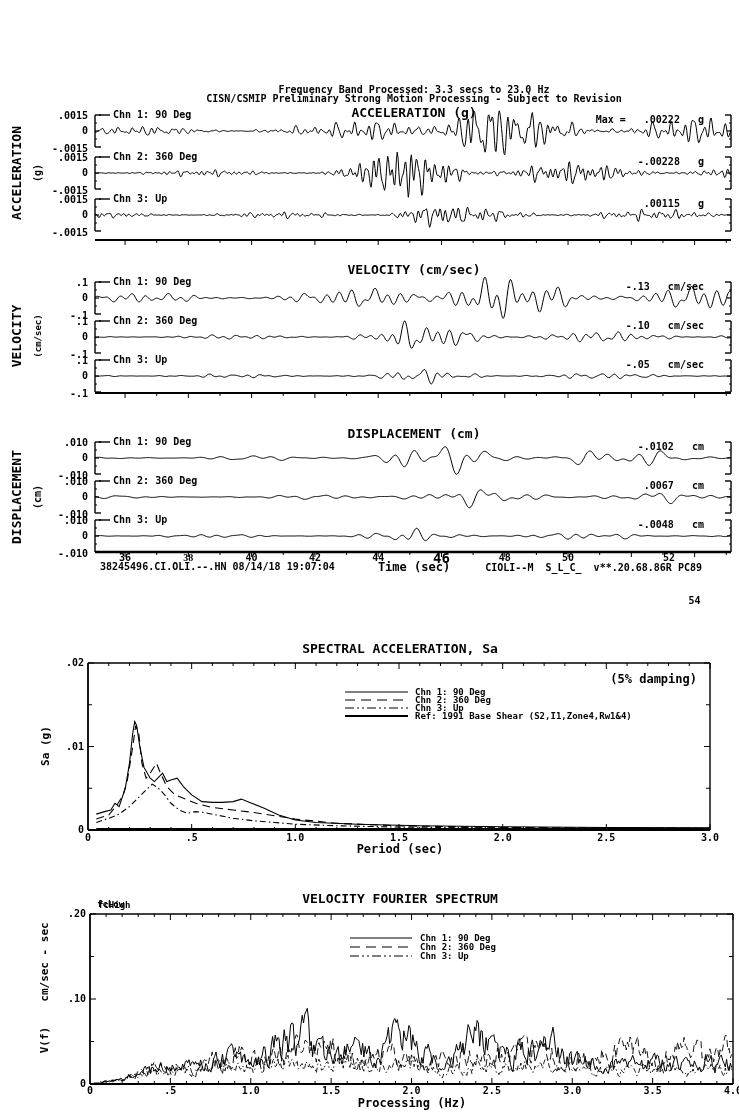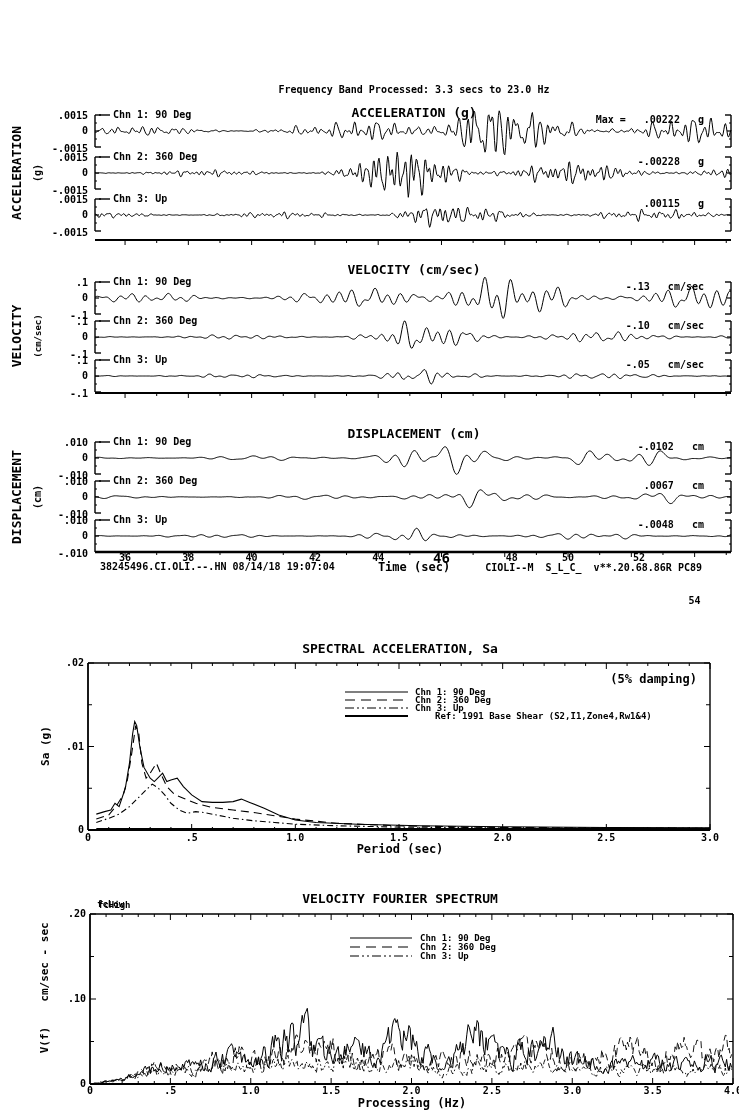--- a/index.html
+++ b/index.html
@@ -380,20 +380,21 @@
       <line x1="733" y1="914" x2="727" y2="914" stroke="#000" stroke-width="1"></line>
       <path d="M90 1084L91.3 1083.8L92.6 1083.7L93.9 1083.5L95.1 1083.3L96.4 1083.2L97.7 1083.3L99.0 1083.3L100.3 1082.8L101.6 1082.8L102.9 1082.6L104.1 1081.8L105.4 1081.6L106.7 1081.6L108.0 1081.5L109.3 1080.9L110.6 1081.0L111.9 1080.2L113.1 1080.6L114.4 1080.3L115.7 1080.0L117.0 1079.0L118.3 1080.2L119.6 1079.1L120.9 1078.0L122.2 1079.6L123.4 1080.7L124.7 1079.8L126.0 1077.1L127.3 1078.4L128.6 1074.5L129.9 1077.5L131.2 1076.7L132.4 1077.6L133.7 1077.4L135.0 1075.7L136.3 1076.3L137.6 1073.8L138.9 1074.9L140.2 1073.4L141.4 1071.6L142.7 1072.8L144.0 1068.0L145.3 1066.1L146.6 1069.4L147.9 1067.1L149.2 1068.7L150.4 1073.1L151.7 1067.4L153.0 1067.3L154.3 1071.1L155.6 1069.2L156.9 1072.0L158.2 1071.1L159.4 1067.0L160.7 1063.2L162.0 1067.7L163.3 1070.9L164.6 1072.2L165.9 1073.0L167.2 1067.0L168.4 1070.3L169.7 1067.5L171.0 1071.0L172.3 1065.0L173.6 1067.6L174.9 1071.2L176.2 1067.5L177.4 1070.8L178.7 1069.6L180.0 1069.1L181.3 1070.3L182.6 1064.1L183.9 1067.6L185.2 1062.3L186.5 1060.6L187.7 1062.7L189.0 1059.7L190.3 1065.7L191.6 1062.4L192.9 1061.7L194.2 1064.3L195.5 1061.6L196.7 1064.2L198.0 1062.8L199.3 1065.9L200.6 1059.9L201.9 1065.0L203.2 1070.3L204.5 1070.7L205.7 1063.5L207.0 1065.6L208.3 1071.7L209.6 1069.3L210.9 1072.1L212.2 1066.3L213.5 1058.9L214.7 1056.3L216.0 1052.0L217.3 1060.0L218.6 1062.1L219.9 1066.9L221.2 1061.5L222.5 1054.1L223.7 1064.0L225.0 1063.9L226.3 1055.7L227.6 1049.6L228.9 1046.9L230.2 1045.8L231.5 1043.7L232.7 1046.4L234.0 1054.4L235.3 1057.1L236.6 1051.7L237.9 1053.5L239.2 1054.0L240.5 1051.8L241.7 1062.4L243.0 1056.7L244.3 1054.6L245.6 1062.1L246.9 1061.5L248.2 1059.4L249.5 1065.0L250.8 1062.2L252.0 1066.1L253.3 1067.0L254.6 1060.6L255.9 1057.6L257.2 1065.0L258.5 1056.8L259.8 1065.1L261.0 1058.3L262.3 1055.1L263.6 1046.8L264.9 1047.0L266.2 1058.6L267.5 1066.0L268.8 1067.8L270.0 1058.2L271.3 1045.2L272.6 1036.5L273.9 1047.4L275.2 1035.0L276.5 1041.1L277.8 1037.6L279.0 1038.4L280.3 1053.8L281.6 1058.7L282.9 1043.4L284.2 1029.7L285.5 1040.6L286.8 1036.1L288.0 1052.3L289.3 1039.9L290.6 1025.0L291.9 1022.9L293.2 1023.8L294.5 1044.8L295.8 1055.7L297.0 1045.1L298.3 1043.4L299.6 1038.3L300.9 1024.8L302.2 1015.3L303.5 1023.0L304.8 1014.1L306.0 1011.5L307.3 1008.3L308.6 1020.0L309.9 1045.9L311.2 1041.4L312.5 1054.6L313.8 1044.9L315.1 1050.9L316.3 1042.9L317.6 1039.0L318.9 1038.5L320.2 1038.7L321.5 1038.4L322.8 1035.9L324.1 1055.7L325.3 1059.7L326.6 1059.9L327.9 1049.3L329.2 1046.4L330.5 1053.3L331.8 1059.4L333.1 1063.8L334.3 1057.8L335.6 1054.0L336.9 1049.8L338.2 1046.5L339.5 1059.4L340.8 1059.5L342.1 1064.1L343.3 1058.6L344.6 1046.1L345.9 1055.4L347.2 1043.9L348.5 1048.4L349.8 1052.1L351.1 1046.7L352.3 1046.0L353.6 1043.0L354.9 1037.0L356.2 1038.7L357.5 1039.6L358.8 1040.5L360.1 1047.7L361.3 1054.6L362.6 1043.3L363.9 1057.1L365.2 1046.5L366.5 1053.8L367.8 1049.5L369.1 1045.9L370.3 1058.2L371.6 1064.5L372.9 1066.9L374.2 1062.9L375.5 1068.0L376.8 1060.4L378.1 1057.9L379.4 1059.7L380.6 1063.0L381.9 1050.7L383.2 1043.4L384.5 1043.6L385.8 1040.9L387.1 1036.0L388.4 1027.3L389.6 1043.5L390.9 1041.2L392.2 1027.0L393.5 1020.8L394.8 1018.5L396.1 1022.7L397.4 1019.6L398.6 1027.4L399.9 1031.2L401.2 1045.0L402.5 1050.3L403.8 1030.8L405.1 1037.5L406.4 1040.9L407.6 1034.8L408.9 1025.5L410.2 1028.2L411.5 1049.7L412.8 1034.8L414.1 1042.7L415.4 1046.3L416.6 1041.3L417.9 1051.7L419.2 1061.2L420.5 1065.4L421.8 1057.5L423.1 1063.3L424.4 1050.9L425.6 1046.7L426.9 1048.5L428.2 1044.1L429.5 1049.9L430.8 1053.7L432.1 1063.3L433.4 1055.0L434.6 1058.4L435.9 1062.1L437.2 1068.8L438.5 1070.2L439.8 1068.4L441.1 1070.2L442.4 1068.6L443.7 1069.9L444.9 1068.2L446.2 1062.7L447.5 1059.8L448.8 1056.6L450.1 1061.0L451.4 1067.1L452.7 1067.8L453.9 1054.0L455.2 1051.7L456.5 1044.4L457.8 1050.1L459.1 1049.7L460.4 1041.8L461.7 1052.1L462.9 1043.3L464.2 1054.1L465.5 1046.6L466.8 1034.8L468.1 1024.6L469.4 1027.7L470.7 1033.8L471.9 1038.2L473.2 1043.2L474.5 1026.9L475.8 1030.7L477.1 1020.5L478.4 1022.9L479.7 1046.1L480.9 1030.7L482.2 1031.2L483.5 1049.2L484.8 1055.0L486.1 1037.6L487.4 1050.2L488.7 1039.0L489.9 1038.2L491.2 1036.0L492.5 1035.9L493.8 1034.6L495.1 1042.0L496.4 1042.5L497.7 1043.4L498.9 1058.0L500.2 1047.3L501.5 1046.8L502.8 1046.4L504.1 1048.1L505.4 1054.2L506.7 1047.1L508.0 1049.2L509.2 1055.8L510.5 1064.6L511.8 1069.4L513.1 1071.2L514.4 1055.5L515.7 1059.6L517.0 1046.0L518.2 1040.3L519.5 1038.7L520.8 1049.7L522.1 1042.0L523.4 1053.5L524.7 1057.0L526.0 1059.7L527.2 1064.6L528.5 1049.6L529.8 1056.8L531.1 1044.7L532.4 1039.9L533.7 1049.2L535.0 1060.8L536.2 1058.6L537.5 1053.3L538.8 1048.8L540.1 1040.5L541.4 1041.5L542.7 1046.3L544.0 1036.4L545.2 1037.9L546.5 1050.5L547.8 1047.7L549.1 1049.4L550.4 1038.8L551.7 1033.3L553.0 1027.2L554.2 1035.9L555.5 1049.2L556.8 1057.1L558.1 1047.6L559.4 1059.5L560.7 1056.1L562.0 1048.7L563.2 1051.9L564.5 1063.9L565.8 1063.6L567.1 1056.7L568.4 1063.5L569.7 1053.4L571.0 1051.6L572.3 1064.8L573.5 1062.9L574.8 1057.5L576.1 1053.5L577.4 1051.3L578.7 1063.3L580.0 1058.9L581.3 1062.9L582.5 1063.9L583.8 1063.8L585.1 1056.2L586.4 1066.3L587.7 1067.9L589.0 1061.3L590.3 1068.0L591.5 1060.7L592.8 1058.1L594.1 1065.6L595.4 1069.9L596.7 1066.4L598.0 1069.3L599.3 1071.7L600.5 1071.0L601.8 1072.4L603.1 1073.7L604.4 1070.3L605.7 1068.3L607.0 1071.4L608.3 1073.6L609.5 1068.1L610.8 1062.5L612.1 1060.7L613.4 1068.7L614.7 1060.6L616.0 1058.9L617.3 1063.6L618.5 1060.9L619.8 1063.2L621.1 1059.9L622.4 1058.2L623.7 1061.4L625.0 1058.8L626.3 1061.9L627.5 1066.9L628.8 1061.8L630.1 1061.3L631.4 1058.9L632.7 1055.3L634.0 1059.0L635.3 1064.1L636.6 1062.1L637.8 1064.1L639.1 1064.5L640.4 1064.7L641.7 1060.2L643.0 1069.0L644.3 1068.3L645.6 1065.6L646.8 1068.8L648.1 1060.2L649.4 1063.7L650.7 1059.4L652.0 1058.8L653.3 1055.3L654.6 1052.9L655.8 1059.4L657.1 1054.9L658.4 1056.0L659.7 1063.5L661.0 1068.6L662.3 1059.8L663.6 1064.1L664.8 1070.8L666.1 1070.9L667.4 1064.4L668.7 1066.6L670.0 1062.6L671.3 1070.3L672.6 1066.0L673.8 1061.1L675.1 1057.6L676.4 1056.2L677.7 1063.2L679.0 1069.3L680.3 1069.6L681.6 1062.3L682.8 1061.7L684.1 1059.1L685.4 1057.4L686.7 1057.7L688.0 1060.9L689.3 1060.6L690.6 1066.6L691.8 1064.6L693.1 1066.7L694.4 1060.9L695.7 1064.6L697.0 1067.3L698.3 1069.4L699.6 1067.0L700.9 1071.9L702.1 1070.9L703.4 1069.8L704.7 1062.0L706.0 1055.4L707.3 1061.4L708.6 1061.7L709.9 1058.9L711.1 1055.3L712.4 1065.8L713.7 1068.3L715.0 1072.9L716.3 1064.3L717.6 1064.1L718.9 1059.9L720.1 1056.1L721.4 1055.1L722.7 1060.3L724.0 1063.2L725.3 1066.9L726.6 1059.4L727.9 1068.2L729.1 1070.7L730.4 1063.2L731.7 1067.6" fill="none" stroke="#000" stroke-width="1"></path>
       <path d="M90 1084L91.3 1083.8L92.6 1083.7L93.9 1083.3L95.1 1083.1L96.4 1083.2L97.7 1082.4L99.0 1081.8L100.3 1081.4L101.6 1082.2L102.9 1082.3L104.1 1081.0L105.4 1080.8L106.7 1080.7L108.0 1080.1L109.3 1080.3L110.6 1081.4L111.9 1081.6L113.1 1081.9L114.4 1080.9L115.7 1080.0L117.0 1077.7L118.3 1079.7L119.6 1079.9L120.9 1080.0L122.2 1080.5L123.4 1080.2L124.7 1079.9L126.0 1080.7L127.3 1076.6L128.6 1075.8L129.9 1075.4L131.2 1074.1L132.4 1075.3L133.7 1076.1L135.0 1073.8L136.3 1074.8L137.6 1071.7L138.9 1072.0L140.2 1070.3L141.4 1069.5L142.7 1070.7L144.0 1073.9L145.3 1073.6L146.6 1070.5L147.9 1074.7L149.2 1066.3L150.4 1071.1L151.7 1064.0L153.0 1065.2L154.3 1061.4L155.6 1066.2L156.9 1067.9L158.2 1070.1L159.4 1066.5L160.7 1062.4L162.0 1065.8L163.3 1067.8L164.6 1066.7L165.9 1069.4L167.2 1065.3L168.4 1067.9L169.7 1068.9L171.0 1070.2L172.3 1069.4L173.6 1067.2L174.9 1067.2L176.2 1064.2L177.4 1066.2L178.7 1067.1L180.0 1067.7L181.3 1069.8L182.6 1069.7L183.9 1068.2L185.2 1067.5L186.5 1070.0L187.7 1069.7L189.0 1073.6L190.3 1075.0L191.6 1076.6L192.9 1072.9L194.2 1072.1L195.5 1069.9L196.7 1071.1L198.0 1070.6L199.3 1066.1L200.6 1071.4L201.9 1068.4L203.2 1061.5L204.5 1059.7L205.7 1060.6L207.0 1060.0L208.3 1063.8L209.6 1057.9L210.9 1059.1L212.2 1051.9L213.5 1059.5L214.7 1068.0L216.0 1058.9L217.3 1065.2L218.6 1070.3L219.9 1066.1L221.2 1071.0L222.5 1058.5L223.7 1058.4L225.0 1065.6L226.3 1057.9L227.6 1059.8L228.9 1065.9L230.2 1066.4L231.5 1069.0L232.7 1066.9L234.0 1054.0L235.3 1047.7L236.6 1058.5L237.9 1056.6L239.2 1046.6L240.5 1050.9L241.7 1046.9L243.0 1049.4L244.3 1052.4L245.6 1059.8L246.9 1067.9L248.2 1067.5L249.5 1068.3L250.8 1063.5L252.0 1056.3L253.3 1052.1L254.6 1050.2L255.9 1062.2L257.2 1066.0L258.5 1057.3L259.8 1061.1L261.0 1059.4L262.3 1059.9L263.6 1068.3L264.9 1056.8L266.2 1063.2L267.5 1063.6L268.8 1056.3L270.0 1064.3L271.3 1056.5L272.6 1050.0L273.9 1048.1L275.2 1054.9L276.5 1060.1L277.8 1055.9L279.0 1047.7L280.3 1047.5L281.6 1061.2L282.9 1056.9L284.2 1064.7L285.5 1061.9L286.8 1049.0L288.0 1051.7L289.3 1049.7L290.6 1054.2L291.9 1048.2L293.2 1052.1L294.5 1041.6L295.8 1035.5L297.0 1034.9L298.3 1040.7L299.6 1050.6L300.9 1052.5L302.2 1052.0L303.5 1049.6L304.8 1040.7L306.0 1040.5L307.3 1042.4L308.6 1044.8L309.9 1054.1L311.2 1047.2L312.5 1056.9L313.8 1047.9L315.1 1053.8L316.3 1062.1L317.6 1051.1L318.9 1042.7L320.2 1046.2L321.5 1048.3L322.8 1048.3L324.1 1041.1L325.3 1046.0L326.6 1048.8L327.9 1044.9L329.2 1053.9L330.5 1039.6L331.8 1049.2L333.1 1038.7L334.3 1052.4L335.6 1061.1L336.9 1063.0L338.2 1058.0L339.5 1060.5L340.8 1054.5L342.1 1058.9L343.3 1057.9L344.6 1050.0L345.9 1050.4L347.2 1051.1L348.5 1059.9L349.8 1067.4L351.1 1063.0L352.3 1053.0L353.6 1062.1L354.9 1068.4L356.2 1069.4L357.5 1069.0L358.8 1062.2L360.1 1069.9L361.3 1060.0L362.6 1068.4L363.9 1071.2L365.2 1060.2L366.5 1059.7L367.8 1063.6L369.1 1058.6L370.3 1052.0L371.6 1059.1L372.9 1054.1L374.2 1058.8L375.5 1054.8L376.8 1054.0L378.1 1047.6L379.4 1059.7L380.6 1064.7L381.9 1061.8L383.2 1051.6L384.5 1051.4L385.8 1050.5L387.1 1051.9L388.4 1046.9L389.6 1046.4L390.9 1050.6L392.2 1043.8L393.5 1044.7L394.8 1054.8L396.1 1061.2L397.4 1066.8L398.6 1070.5L399.9 1062.6L401.2 1067.6L402.5 1059.8L403.8 1055.0L405.1 1052.4L406.4 1054.2L407.6 1061.3L408.9 1056.2L410.2 1062.4L411.5 1054.8L412.8 1059.6L414.1 1056.5L415.4 1061.3L416.6 1061.8L417.9 1068.9L419.2 1070.3L420.5 1066.4L421.8 1066.3L423.1 1065.4L424.4 1070.1L425.6 1067.1L426.9 1066.2L428.2 1070.6L429.5 1065.7L430.8 1061.3L432.1 1058.9L433.4 1057.4L434.6 1058.3L435.9 1055.4L437.2 1061.0L438.5 1066.9L439.8 1057.7L441.1 1052.4L442.4 1050.4L443.7 1053.7L444.9 1056.9L446.2 1059.6L447.5 1064.1L448.8 1064.0L450.1 1066.6L451.4 1057.4L452.7 1063.8L453.9 1055.5L455.2 1055.0L456.5 1056.9L457.8 1064.7L459.1 1067.9L460.4 1054.1L461.7 1048.1L462.9 1050.7L464.2 1055.6L465.5 1061.2L466.8 1066.5L468.1 1060.1L469.4 1050.8L470.7 1061.7L471.9 1063.0L473.2 1066.3L474.5 1062.4L475.8 1065.1L477.1 1054.5L478.4 1060.5L479.7 1059.3L480.9 1061.5L482.2 1054.7L483.5 1054.0L484.8 1061.1L486.1 1065.6L487.4 1055.1L488.7 1054.4L489.9 1056.9L491.2 1064.0L492.5 1064.8L493.8 1057.9L495.1 1066.6L496.4 1054.7L497.7 1048.0L498.9 1057.6L500.2 1062.1L501.5 1054.2L502.8 1059.0L504.1 1062.3L505.4 1056.4L506.7 1054.4L508.0 1052.1L509.2 1062.0L510.5 1053.2L511.8 1049.5L513.1 1047.4L514.4 1043.5L515.7 1044.0L517.0 1050.3L518.2 1042.6L519.5 1045.6L520.8 1038.5L522.1 1038.4L523.4 1036.6L524.7 1034.5L526.0 1035.2L527.2 1037.5L528.5 1050.3L529.8 1059.4L531.1 1063.1L532.4 1047.1L533.7 1045.0L535.0 1047.7L536.2 1041.0L537.5 1044.5L538.8 1049.8L540.1 1046.3L541.4 1041.2L542.7 1042.1L544.0 1046.9L545.2 1041.0L546.5 1054.5L547.8 1059.8L549.1 1057.1L550.4 1059.4L551.7 1048.3L553.0 1059.1L554.2 1061.8L555.5 1067.8L556.8 1071.1L558.1 1068.8L559.4 1059.9L560.7 1065.5L562.0 1069.0L563.2 1070.0L564.5 1070.5L565.8 1072.2L567.1 1059.7L568.4 1065.5L569.7 1063.1L571.0 1057.4L572.3 1065.2L573.5 1067.8L574.8 1070.0L576.1 1071.2L577.4 1058.5L578.7 1053.2L580.0 1057.8L581.3 1058.1L582.5 1059.5L583.8 1053.5L585.1 1062.1L586.4 1060.7L587.7 1063.5L589.0 1062.8L590.3 1065.2L591.5 1058.9L592.8 1058.3L594.1 1056.9L595.4 1058.1L596.7 1060.5L598.0 1056.2L599.3 1063.4L600.5 1063.2L601.8 1049.4L603.1 1057.2L604.4 1052.9L605.7 1053.8L607.0 1058.0L608.3 1064.1L609.5 1067.8L610.8 1068.1L612.1 1061.9L613.4 1053.6L614.7 1045.3L616.0 1057.9L617.3 1048.1L618.5 1044.3L619.8 1038.7L621.1 1037.2L622.4 1040.4L623.7 1046.1L625.0 1043.1L626.3 1049.9L627.5 1042.1L628.8 1046.5L630.1 1037.0L631.4 1039.7L632.7 1053.9L634.0 1044.9L635.3 1044.3L636.6 1039.9L637.8 1036.4L639.1 1051.5L640.4 1055.5L641.7 1050.9L643.0 1053.3L644.3 1046.2L645.6 1053.6L646.8 1049.8L648.1 1058.6L649.4 1067.2L650.7 1062.1L652.0 1066.0L653.3 1059.8L654.6 1060.7L655.8 1067.4L657.1 1071.7L658.4 1063.5L659.7 1068.5L661.0 1070.8L662.3 1062.9L663.6 1064.0L664.8 1062.5L666.1 1051.4L667.4 1063.2L668.7 1058.8L670.0 1059.9L671.3 1053.5L672.6 1055.2L673.8 1058.6L675.1 1046.8L676.4 1051.1L677.7 1041.5L679.0 1049.2L680.3 1043.2L681.6 1047.6L682.8 1046.4L684.1 1037.3L685.4 1045.5L686.7 1046.8L688.0 1052.9L689.3 1053.7L690.6 1057.7L691.8 1055.6L693.1 1052.9L694.4 1043.0L695.7 1044.9L697.0 1040.0L698.3 1040.7L699.6 1041.6L700.9 1040.5L702.1 1058.2L703.4 1056.5L704.7 1060.1L706.0 1052.2L707.3 1054.7L708.6 1057.4L709.9 1048.8L711.1 1053.5L712.4 1055.9L713.7 1061.8L715.0 1052.3L716.3 1048.0L717.6 1047.7L718.9 1058.2L720.1 1049.7L721.4 1053.0L722.7 1049.0L724.0 1040.5L725.3 1035.3L726.6 1035.8L727.9 1050.3L729.1 1048.2L730.4 1057.8L731.7 1054.3" fill="none" stroke="#000" stroke-width="0.9" stroke-dasharray="7 4"></path>
       <path d="M90 1084L91.3 1083.8L92.6 1083.7L93.9 1083.4L95.1 1083.2L96.4 1082.9L97.7 1082.9L99.0 1083.0L100.3 1082.8L101.6 1082.9L102.9 1081.9L104.1 1081.8L105.4 1081.1L106.7 1081.1L108.0 1081.2L109.3 1081.9L110.6 1080.7L111.9 1080.2L113.1 1080.1L114.4 1080.3L115.7 1080.3L117.0 1080.9L118.3 1080.3L119.6 1078.8L120.9 1080.4L122.2 1080.8L123.4 1079.5L124.7 1080.2L126.0 1078.1L127.3 1076.5L128.6 1076.0L129.9 1074.5L131.2 1077.6L132.4 1074.7L133.7 1076.9L135.0 1078.8L136.3 1074.6L137.6 1077.6L138.9 1076.9L140.2 1073.7L141.4 1074.6L142.7 1076.6L144.0 1072.8L145.3 1074.2L146.6 1076.4L147.9 1074.0L149.2 1069.7L150.4 1073.6L151.7 1071.3L153.0 1072.3L154.3 1068.9L155.6 1070.3L156.9 1075.3L158.2 1074.4L159.4 1069.1L160.7 1070.9L162.0 1073.4L163.3 1073.8L164.6 1073.1L165.9 1070.9L167.2 1073.2L168.4 1076.3L169.7 1070.5L171.0 1074.5L172.3 1071.7L173.6 1073.3L174.9 1075.4L176.2 1071.0L177.4 1067.4L178.7 1066.5L180.0 1068.8L181.3 1068.7L182.6 1066.5L183.9 1070.7L185.2 1072.8L186.5 1069.2L187.7 1067.2L189.0 1066.3L190.3 1067.5L191.6 1072.0L192.9 1074.6L194.2 1076.3L195.5 1077.8L196.7 1071.5L198.0 1068.4L199.3 1068.9L200.6 1064.1L201.9 1063.9L203.2 1069.3L204.5 1069.7L205.7 1068.4L207.0 1072.0L208.3 1070.1L209.6 1069.5L210.9 1068.8L212.2 1068.6L213.5 1063.3L214.7 1059.8L216.0 1061.6L217.3 1060.8L218.6 1058.2L219.9 1065.1L221.2 1069.7L222.5 1074.3L223.7 1065.9L225.0 1071.0L226.3 1064.3L227.6 1068.7L228.9 1062.5L230.2 1068.9L231.5 1070.2L232.7 1070.1L234.0 1068.8L235.3 1071.4L236.6 1065.7L237.9 1062.9L239.2 1066.9L240.5 1069.4L241.7 1068.4L243.0 1066.0L244.3 1072.0L245.6 1069.3L246.9 1065.1L248.2 1064.4L249.5 1062.2L250.8 1069.8L252.0 1068.5L253.3 1072.5L254.6 1069.7L255.9 1065.2L257.2 1061.4L258.5 1063.8L259.8 1062.3L261.0 1068.8L262.3 1073.7L263.6 1071.0L264.9 1064.3L266.2 1066.3L267.5 1065.2L268.8 1067.7L270.0 1068.3L271.3 1068.7L272.6 1060.8L273.9 1059.0L275.2 1066.6L276.5 1065.6L277.8 1057.9L279.0 1065.8L280.3 1062.6L281.6 1067.9L282.9 1069.9L284.2 1060.8L285.5 1057.9L286.8 1058.8L288.0 1055.2L289.3 1066.3L290.6 1062.6L291.9 1059.5L293.2 1062.1L294.5 1066.3L295.8 1063.8L297.0 1060.3L298.3 1069.1L299.6 1066.9L300.9 1065.0L302.2 1063.5L303.5 1069.8L304.8 1067.4L306.0 1061.7L307.3 1063.7L308.6 1067.0L309.9 1063.7L311.2 1069.0L312.5 1065.8L313.8 1068.3L315.1 1069.4L316.3 1073.1L317.6 1064.7L318.9 1059.2L320.2 1062.4L321.5 1070.3L322.8 1068.8L324.1 1069.3L325.3 1063.6L326.6 1062.4L327.9 1061.8L329.2 1068.6L330.5 1069.5L331.8 1069.3L333.1 1071.5L334.3 1063.1L335.6 1059.8L336.9 1060.9L338.2 1058.2L339.5 1063.8L340.8 1055.1L342.1 1062.9L343.3 1068.1L344.6 1056.3L345.9 1062.4L347.2 1057.3L348.5 1055.4L349.8 1052.8L351.1 1061.8L352.3 1064.0L353.6 1068.6L354.9 1068.6L356.2 1062.0L357.5 1058.1L358.8 1063.2L360.1 1062.7L361.3 1060.3L362.6 1060.0L363.9 1066.1L365.2 1061.4L366.5 1066.3L367.8 1066.2L369.1 1071.8L370.3 1071.2L371.6 1071.0L372.9 1066.9L374.2 1067.2L375.5 1064.5L376.8 1070.5L378.1 1069.4L379.4 1071.9L380.6 1065.0L381.9 1063.4L383.2 1065.7L384.5 1069.4L385.8 1072.5L387.1 1071.9L388.4 1068.5L389.6 1064.5L390.9 1068.6L392.2 1067.3L393.5 1063.5L394.8 1059.8L396.1 1058.4L397.4 1066.9L398.6 1060.6L399.9 1066.1L401.2 1064.7L402.5 1064.5L403.8 1066.6L405.1 1066.5L406.4 1060.2L407.6 1059.8L408.9 1060.4L410.2 1068.3L411.5 1060.5L412.8 1059.6L414.1 1066.6L415.4 1058.7L416.6 1058.3L417.9 1063.1L419.2 1068.6L420.5 1068.3L421.8 1061.6L423.1 1066.9L424.4 1070.1L425.6 1066.5L426.9 1070.6L428.2 1073.1L429.5 1066.8L430.8 1063.2L432.1 1070.9L433.4 1067.2L434.6 1070.1L435.9 1073.3L437.2 1073.8L438.5 1070.5L439.8 1075.2L441.1 1077.7L442.4 1077.9L443.7 1073.9L444.9 1074.2L446.2 1074.9L447.5 1073.8L448.8 1068.5L450.1 1065.5L451.4 1071.3L452.7 1074.0L453.9 1072.5L455.2 1068.0L456.5 1064.8L457.8 1064.7L459.1 1069.0L460.4 1071.7L461.7 1073.0L462.9 1075.7L464.2 1072.1L465.5 1073.5L466.8 1075.5L468.1 1068.5L469.4 1068.6L470.7 1068.8L471.9 1073.5L473.2 1065.6L474.5 1062.7L475.8 1062.1L477.1 1058.8L478.4 1061.5L479.7 1064.4L480.9 1069.8L482.2 1067.5L483.5 1069.9L484.8 1065.7L486.1 1072.0L487.4 1066.6L488.7 1067.8L489.9 1062.7L491.2 1067.4L492.5 1067.0L493.8 1065.0L495.1 1066.9L496.4 1072.9L497.7 1072.2L498.9 1074.5L500.2 1072.1L501.5 1073.5L502.8 1066.7L504.1 1067.3L505.4 1063.4L506.7 1065.9L508.0 1066.0L509.2 1071.6L510.5 1067.8L511.8 1070.7L513.1 1071.6L514.4 1070.2L515.7 1068.0L517.0 1071.1L518.2 1065.7L519.5 1068.9L520.8 1063.0L522.1 1070.6L523.4 1067.7L524.7 1061.7L526.0 1068.6L527.2 1065.8L528.5 1063.6L529.8 1066.4L531.1 1068.8L532.4 1072.2L533.7 1072.0L535.0 1066.1L536.2 1067.8L537.5 1067.3L538.8 1064.1L540.1 1062.7L541.4 1064.0L542.7 1068.5L544.0 1062.3L545.2 1059.2L546.5 1060.2L547.8 1060.1L549.1 1066.0L550.4 1069.5L551.7 1073.2L553.0 1072.2L554.2 1070.3L555.5 1069.5L556.8 1065.3L558.1 1069.4L559.4 1069.9L560.7 1066.2L562.0 1069.3L563.2 1070.4L564.5 1071.4L565.8 1068.2L567.1 1065.5L568.4 1064.4L569.7 1070.5L571.0 1069.1L572.3 1070.4L573.5 1071.4L574.8 1070.4L576.1 1069.4L577.4 1067.8L578.7 1067.3L580.0 1070.3L581.3 1068.6L582.5 1068.0L583.8 1066.9L585.1 1068.4L586.4 1069.8L587.7 1066.7L589.0 1068.8L590.3 1068.1L591.5 1073.0L592.8 1075.7L594.1 1074.5L595.4 1075.9L596.7 1076.1L598.0 1071.0L599.3 1071.4L600.5 1067.0L601.8 1072.9L603.1 1073.9L604.4 1070.9L605.7 1066.9L607.0 1067.3L608.3 1068.5L609.5 1066.0L610.8 1065.0L612.1 1071.3L613.4 1069.9L614.7 1066.0L616.0 1069.0L617.3 1072.8L618.5 1075.9L619.8 1076.6L621.1 1069.6L622.4 1071.5L623.7 1072.9L625.0 1066.7L626.3 1066.7L627.5 1065.7L628.8 1067.8L630.1 1065.9L631.4 1065.7L632.7 1067.1L634.0 1068.8L635.3 1071.7L636.6 1075.5L637.8 1075.1L639.1 1071.1L640.4 1066.5L641.7 1064.8L643.0 1063.5L644.3 1065.7L645.6 1065.4L646.8 1072.3L648.1 1069.7L649.4 1067.8L650.7 1073.2L652.0 1072.9L653.3 1069.6L654.6 1069.7L655.8 1067.6L657.1 1070.9L658.4 1068.2L659.7 1073.0L661.0 1070.8L662.3 1068.7L663.6 1073.1L664.8 1072.0L666.1 1071.1L667.4 1069.1L668.7 1070.1L670.0 1071.2L671.3 1069.4L672.6 1067.7L673.8 1065.6L675.1 1070.1L676.4 1067.7L677.7 1066.7L679.0 1070.4L680.3 1069.8L681.6 1070.5L682.8 1073.1L684.1 1072.1L685.4 1073.0L686.7 1076.7L688.0 1073.4L689.3 1074.5L690.6 1071.0L691.8 1072.2L693.1 1069.0L694.4 1073.2L695.7 1071.9L697.0 1069.5L698.3 1070.2L699.6 1067.7L700.9 1070.2L702.1 1069.6L703.4 1069.2L704.7 1065.3L706.0 1064.8L707.3 1067.0L708.6 1069.3L709.9 1067.1L711.1 1064.2L712.4 1068.5L713.7 1070.9L715.0 1067.0L716.3 1063.8L717.6 1064.2L718.9 1068.5L720.1 1064.9L721.4 1071.1L722.7 1074.3L724.0 1076.4L725.3 1068.1L726.6 1073.5L727.9 1071.0L729.1 1066.3L730.4 1066.7L731.7 1069.7" fill="none" stroke="#000" stroke-width="0.9" stroke-dasharray="5 2.5 1.5 2.5"></path>
       <line x1="350" y1="938" x2="412" y2="938" stroke="#000" stroke-width="1.2"></line>
       <line x1="350" y1="947" x2="412" y2="947" stroke="#000" stroke-width="1.2" stroke-dasharray="10 6"></line>
       <line x1="350" y1="956" x2="412" y2="956" stroke="#000" stroke-width="1.2" stroke-dasharray="9 3 2 3 2 3"></line>
     </svg>
 
   <span class="t c" style="left:414px;top:90px;font-size:10px">Frequency Band Processed: 3.3 secs to 23.0 Hz</span>
+  <span class="t c" style="left:414px;top:99px;font-size:10px">CISN/CSMIP Preliminary Strong Motion Processing - Subject to Revision</span>
 
   <span class="t c" style="left:414px;top:112px;font-size:13px">ACCELERATION (g)</span>
   <span class="t c" style="left:414px;top:269px;font-size:13px">VELOCITY (cm/sec)</span>
   <span class="t c" style="left:414px;top:433px;font-size:13px">DISPLACEMENT (cm)</span>
 
   <span class="t rot" style="left:16px;top:173px;font-size:13px">ACCELERATION</span>
   <span class="t rot" style="left:38px;top:173px;font-size:10px">(g)</span>
   <span class="t rot" style="left:16px;top:336px;font-size:13px">VELOCITY</span>
   <span class="t rot" style="left:38px;top:336px;font-size:9px">(cm/sec)</span>
   <span class="t rot" style="left:16px;top:497px;font-size:13px">DISPLACEMENT</span>
@@ -453,43 +454,43 @@
     <span class="t r" style="left: 88px; top: 482px; font-size: 10px;">.010</span>
     <span class="t r" style="left: 88px; top: 497px; font-size: 10px;">0</span>
     <span class="t r" style="left: 88px; top: 515px; font-size: 10px;">-.010</span>
     <span class="t r" style="left: 704px; top: 486px; font-size: 10px;">.0067   cm</span>
     <span class="t l" style="left: 113px; top: 520px; font-size: 10px;">Chn 3: Up</span>
     <span class="t r" style="left: 88px; top: 521px; font-size: 10px;">.010</span>
     <span class="t r" style="left: 88px; top: 536px; font-size: 10px;">0</span>
     <span class="t r" style="left: 88px; top: 554px; font-size: 10px;">-.010</span>
     <span class="t r" style="left: 704px; top: 525px; font-size: 10px;">-.0048   cm</span>
     <span class="t c" style="left: 125.06px; top: 558px; font-size: 10px; text-align: right;">36</span>
-    <span class="t c" style="left: 188.343px; top: 558px; font-size: 10px;">38</span>
+    <span class="t c" style="left: 188.343px; top: 558px; font-size: 10px; font-family: Liberation Serif, serif;">38</span>
     <span class="t c" style="left: 251.627px; top: 558px; font-size: 10px;">40</span>
     <span class="t c" style="left: 314.91px; top: 558px; font-size: 10px;">42</span>
     <span class="t c" style="left: 378.194px; top: 558px; font-size: 10px;">44</span>
     <span class="t c" style="left: 441.478px; top: 558px; font-size: 14px; text-align: center;">46</span>
-    <span class="t c" style="left: 504.761px; top: 558px; font-size: 10px; margin-left: 7px;">48</span>
+    <span class="t c" style="left: 504.761px; top: 558px; font-size: 10px;">48</span>
     <span class="t c" style="left: 568.045px; top: 558px; font-size: 10px;">50</span>
-    <span class="t c" style="left: 639px; top: 558px; font-size: 10px;">52</span>
+    <span class="t c" style="left: 669px; top: 558px; font-size: 10px;">52</span>
     <span class="t c" style="left: 694.612px; top: 558px; font-size: 10px; margin-top: 43px;">54</span>
     <span class="t c" style="left: 88px; top: 838px; font-size: 10px;">0</span>
     <span class="t c" style="left: 191.667px; top: 838px; font-size: 10px;">.5</span>
     <span class="t c" style="left: 295.333px; top: 838px; font-size: 10px;">1.0</span>
     <span class="t c" style="left: 399px; top: 838px; font-size: 10px;">1.5</span>
     <span class="t c" style="left: 502.667px; top: 838px; font-size: 10px;">2.0</span>
     <span class="t c" style="left: 606.333px; top: 838px; font-size: 10px;">2.5</span>
     <span class="t c" style="left: 710px; top: 838px; font-size: 10px;">3.0</span>
     <span class="t r" style="left: 84px; top: 830px; font-size: 10px;">0</span>
     <span class="t r" style="left: 84px; top: 746.5px; font-size: 10px;">.01</span>
     <span class="t r" style="left: 84px; top: 663px; font-size: 10px;">.02</span>
     <span class="t l" style="left: 415px; top: 692px; font-size: 9px;">Chn 1: 90 Deg</span>
     <span class="t l" style="left: 415px; top: 700px; font-size: 9px;">Chn 2: 360 Deg</span>
     <span class="t l" style="left: 415px; top: 708px; font-size: 9px;">Chn 3: Up</span>
-    <span class="t l" style="left: 415px; top: 716px; font-size: 9px; margin-left: 20px;">Ref: 1991 Base Shear (S2,I1,Zone4,Rw1&amp;4)</span>
+    <span class="t l" style="left: 415px; top: 716px; font-size: 9px;">Ref: 1991 Base Shear (S2,I1,Zone4,Rw1&amp;4)</span>
     <span class="t c" style="left: 90px; top: 1091px; font-size: 10px;">0</span>
     <span class="t c" style="left: 170.375px; top: 1091px; font-size: 10px;">.5</span>
     <span class="t c" style="left: 250.75px; top: 1091px; font-size: 10px;">1.0</span>
     <span class="t c" style="left: 331.125px; top: 1091px; font-size: 10px;">1.5</span>
     <span class="t c" style="left: 411.5px; top: 1091px; font-size: 10px;">2.0</span>
     <span class="t c" style="left: 491.875px; top: 1091px; font-size: 10px;">2.5</span>
     <span class="t c" style="left: 572.25px; top: 1091px; font-size: 10px;">3.0</span>
     <span class="t c" style="left: 652.625px; top: 1091px; font-size: 10px;">3.5</span>
     <span class="t c" style="left: 733px; top: 1091px; font-size: 10px;">4.0</span>
     <span class="t r" style="left: 86px; top: 1084px; font-size: 10px;">0</span>

